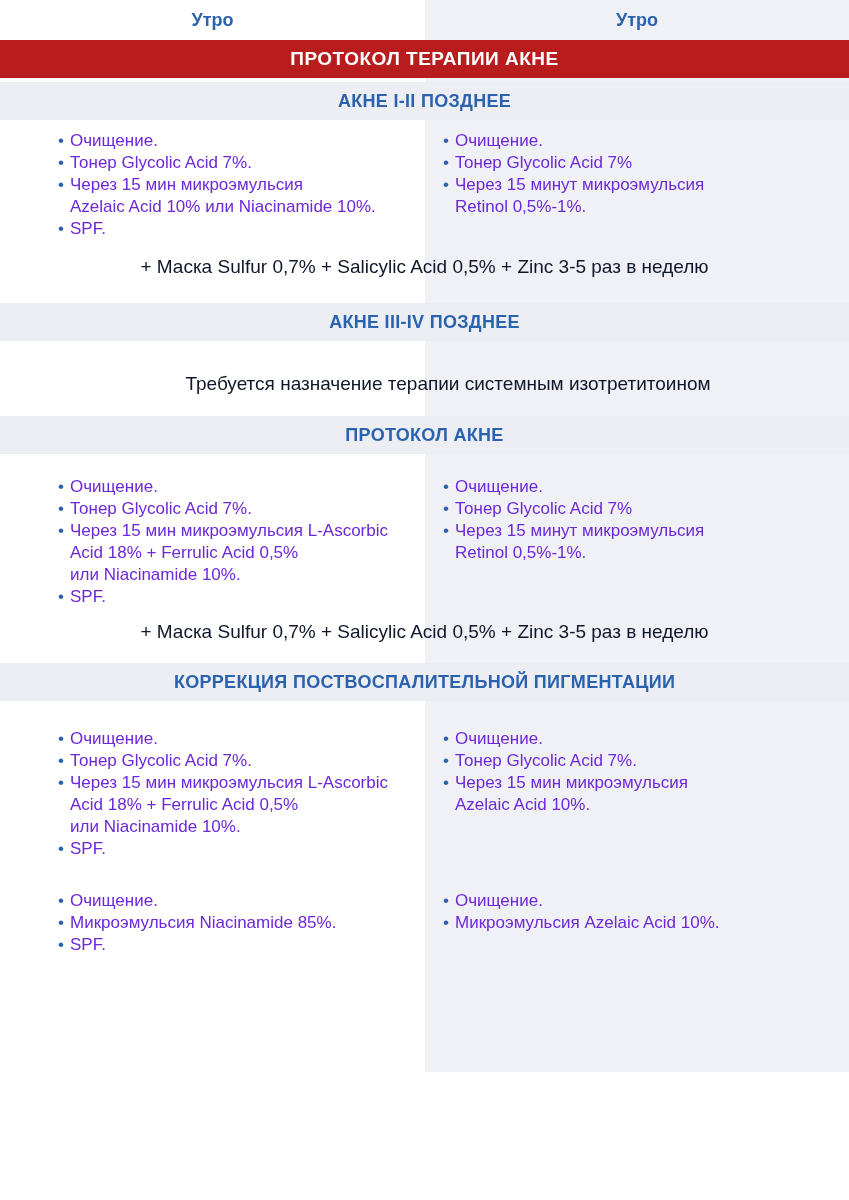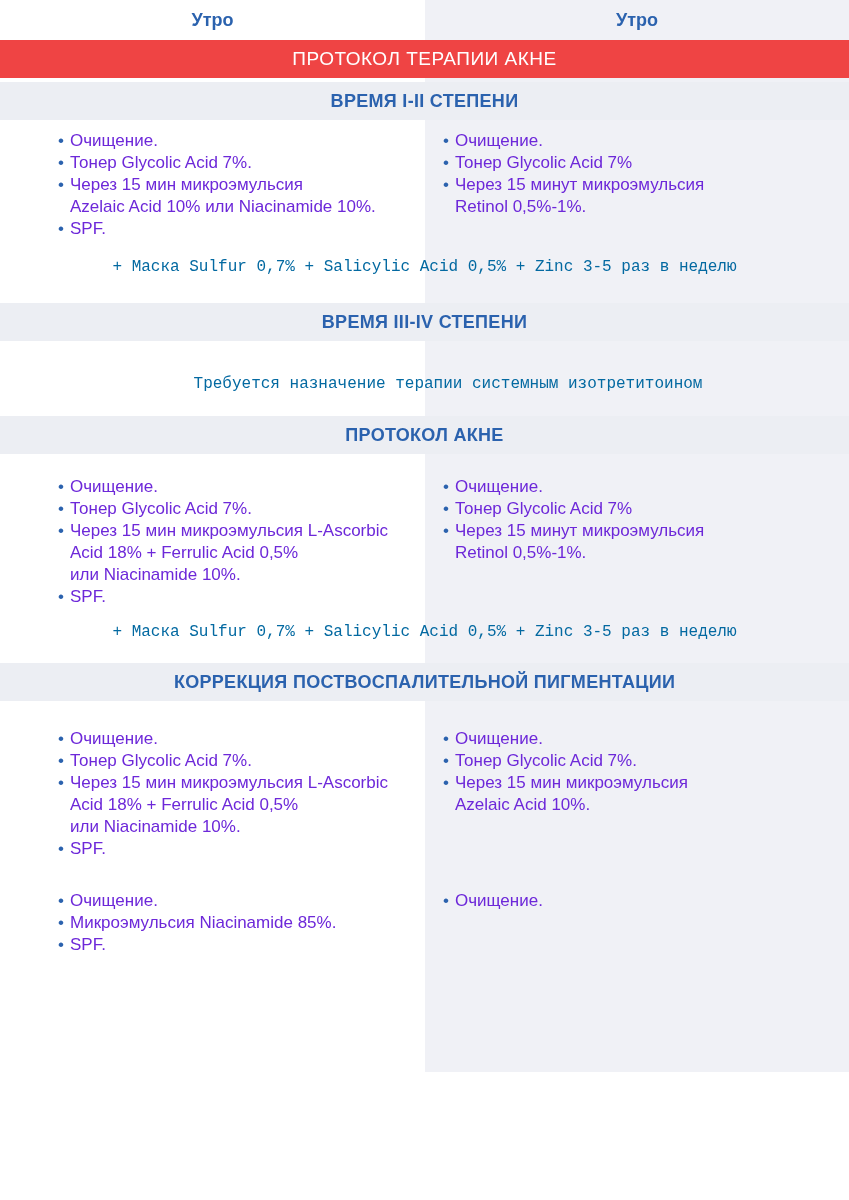--- a/index.html
+++ b/index.html
@@ -31,23 +31,23 @@
   .top-row .cell {
     flex: 0 0 425px;
     display: flex; align-items: center; justify-content: center;
     color: #2b62ae; font-weight: bold; font-size: 18px;
   }
   .top-row .cell.evening { flex: 0 0 424px; }
 
   
   .main-banner {
     height: 38px; margin-bottom: 4px;
-    background: #ef4444;
+    background: #b91c1c;
     display: flex; align-items: center; justify-content: center;
-    color: #ffffff; font-weight: normal; font-size: 19px; letter-spacing: .5px;
+    color: #ffffff; font-weight: bold; font-size: 19px; letter-spacing: .5px;
   }
 
   
   .band {
     height: 38px;
     background: #eceef3;
     display: flex; align-items: center; justify-content: center;
     color: #2b62ae; font-weight: bold; font-size: 18px; letter-spacing: .3px;
   }
 
@@ -70,24 +70,23 @@
   ul.bullets li::before {
     content: "\2022";
     position: absolute;
     left: 0; top: 0;
     color: #2b62ae;
     font-size: 17px;
   }
 
   .plus-line, .note-line {
     text-align: center;
-    color: #0369a1;
-    font-size: 16px;
+    color: #0f172a;
+    font-size: 19px;
     line-height: 22px;
-    font-family: Liberation Mono, monospace;
   }
 
   
   .sec-acne12 { padding: 10px 0 25px 0; }
   .sec-acne12 .plus-line { margin-top: 16px; }
 
   .sec-acne34 { padding: 32px 0 21px 0; margin-left: 47px; }
 
   .sec-late { padding: 22px 0 20px 0; }
   .sec-late .plus-line { margin-top: 13px; }
@@ -104,21 +103,21 @@
 
   <div class="content">
 
     <div class="top-row">
       <div class="cell morning">Утро</div>
       <div class="cell evening">Утро</div>
     </div>
 
     <div class="main-banner">ПРОТОКОЛ ТЕРАПИИ АКНЕ</div>
 
-    <div class="band">ВРЕМЯ I-II СТЕПЕНИ</div>
+    <div class="band">АКНЕ I-II ПОЗДНЕЕ</div>
     <div class="section sec-acne12">
       <div class="two-col">
         <div class="col morning">
           <ul class="bullets">
               <li>Очищение.</li>
               <li>Тонер Glycolic Acid 7%.</li>
               <li>Через 15 мин микроэмульсия
 Azelaic Acid 10% или Niacinamide 10%.</li>
               <li>SPF.</li>
             </ul>
@@ -128,21 +127,21 @@
               <li>Очищение.</li>
               <li>Тонер Glycolic Acid 7%</li>
               <li>Через 15 минут микроэмульсия
 Retinol 0,5%-1%.</li>
             </ul>
         </div>
       </div>
       <div class="plus-line">+ Маска Sulfur 0,7% + Salicylic Acid 0,5% + Zinc 3-5 раз в неделю</div>
     </div>
 
-    <div class="band">ВРЕМЯ III-IV СТЕПЕНИ</div>
+    <div class="band">АКНЕ III-IV ПОЗДНЕЕ</div>
     <div class="section sec-acne34">
       <div class="note-line">Требуется назначение терапии системным изотретитоином</div>
     </div>
 
     <div class="band">ПРОТОКОЛ АКНЕ</div>
     <div class="section sec-late">
       <div class="two-col">
         <div class="col morning">
           <ul class="bullets">
               <li>Очищение.</li>
@@ -194,19 +193,20 @@
         <div class="col morning">
           <ul class="bullets">
               <li>Очищение.</li>
               <li>Микроэмульсия Niacinamide 85%.</li>
               <li>SPF.</li>
             </ul>
         </div>
         <div class="col evening">
           <ul class="bullets">
               <li>Очищение.</li>
+              <li>Микроэмульсия Azelaic Acid 10%.</li>
             </ul>
         </div>
       </div>
     </div>
 
   </div>
 </div>
 
 </body></html>

